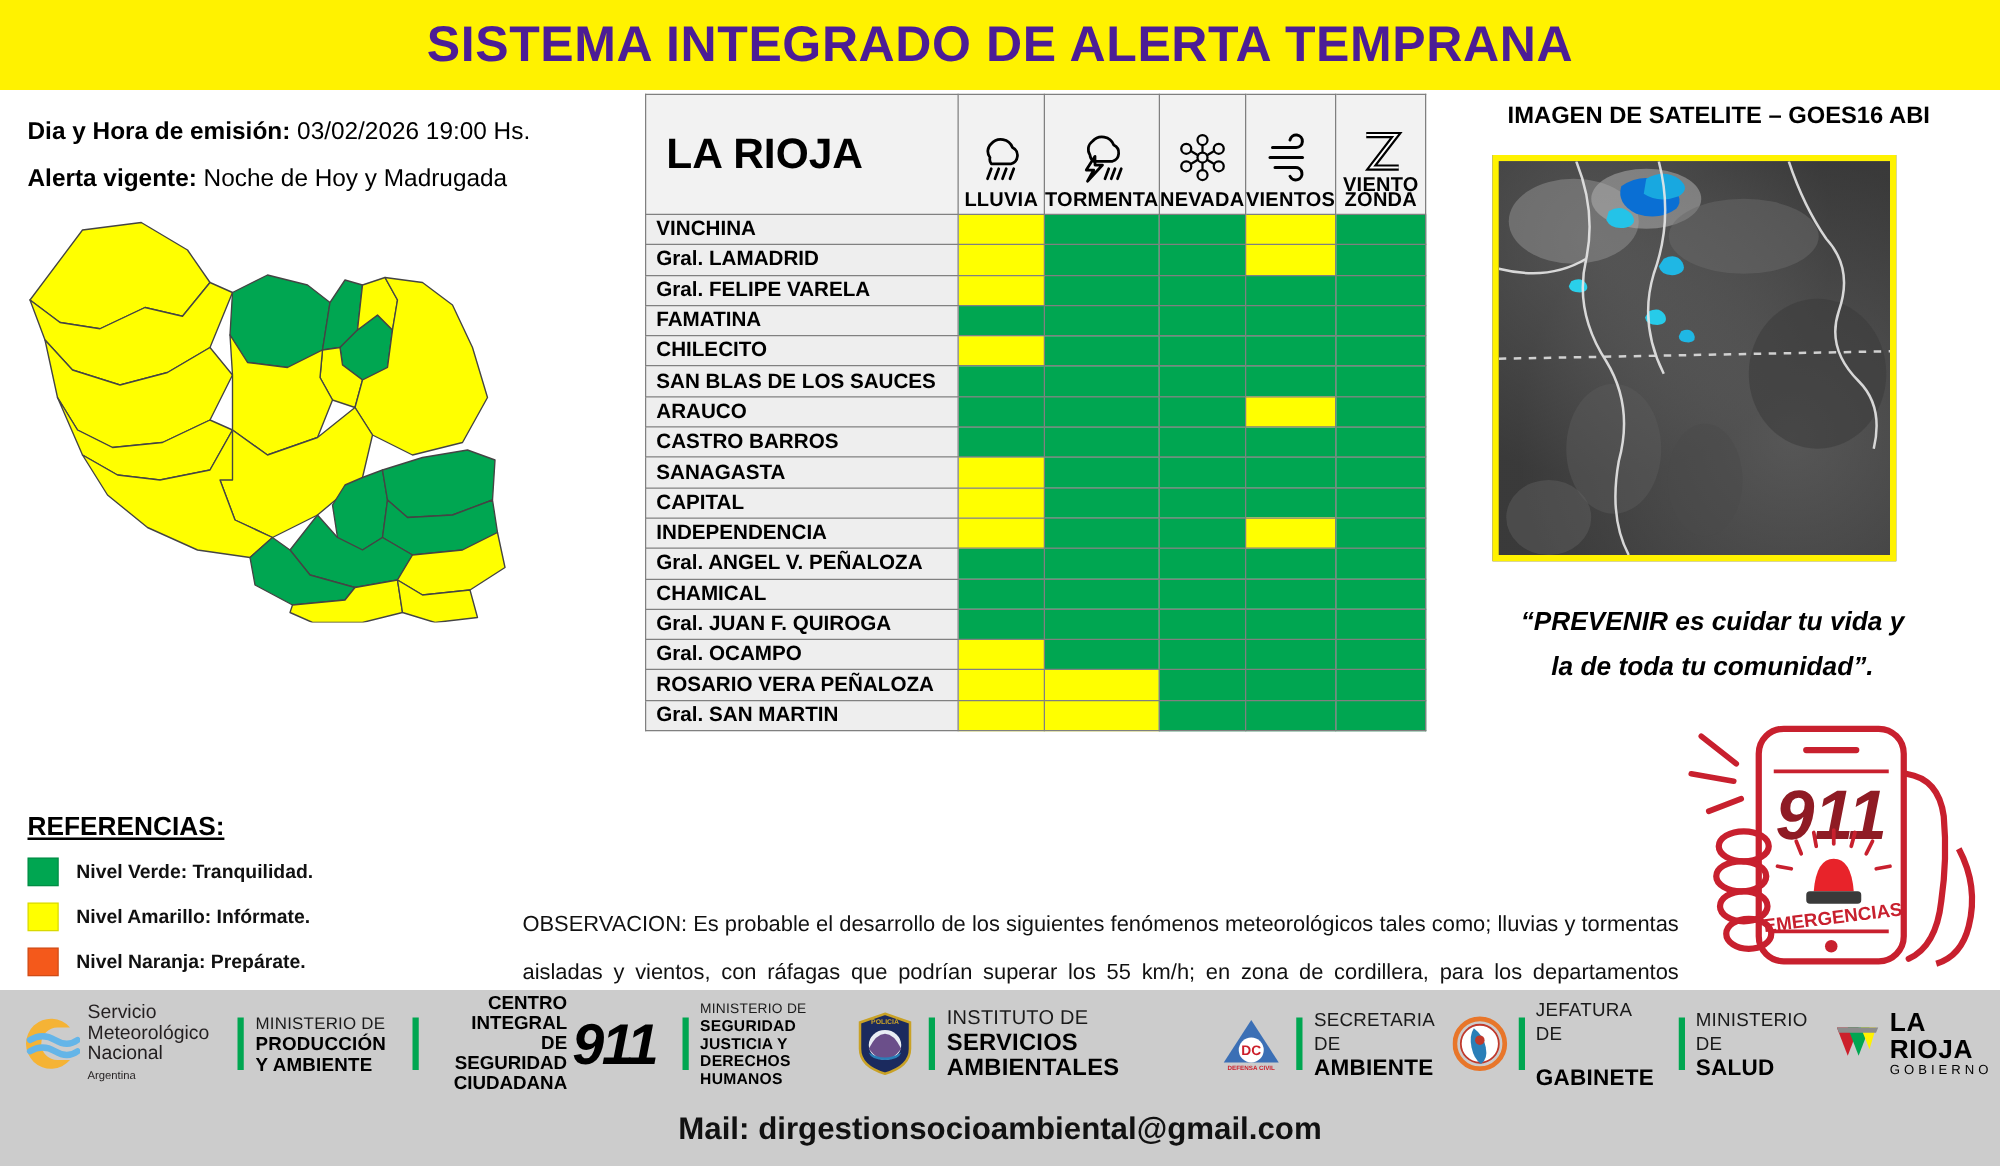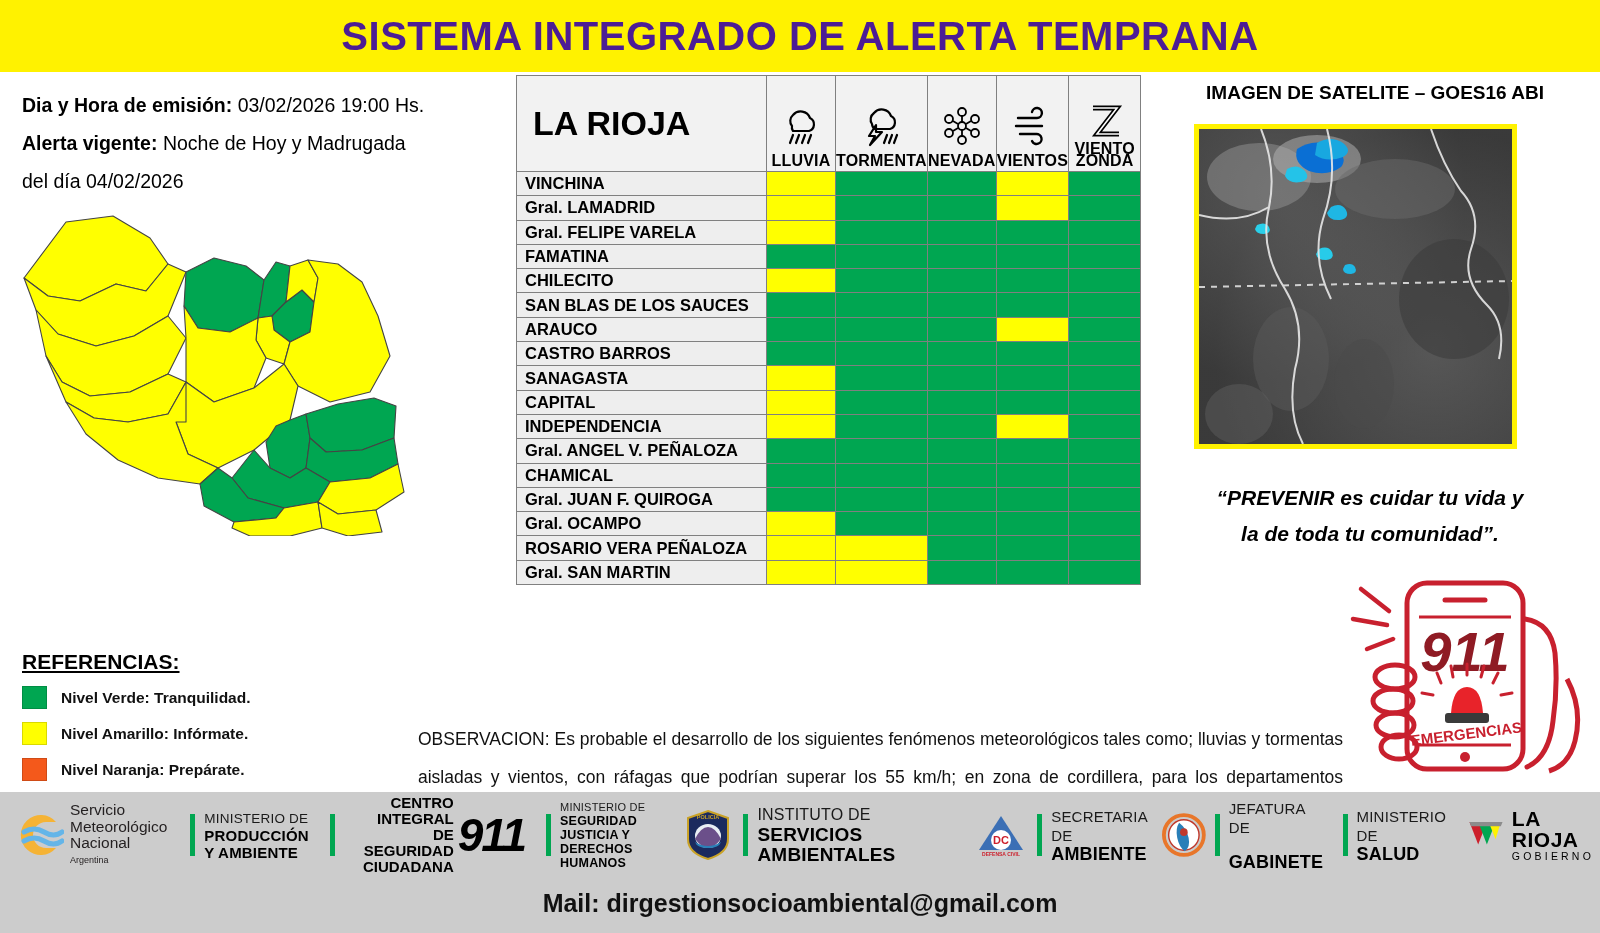--- a/index.html
+++ b/index.html
@@ -146,21 +146,20 @@
     <div class="emit-line" style="margin-top:14px;">
       <b>Dia y Hora de emisión:</b>
       <span>03/02/2026  19:00 Hs.</span>
     </div>
 
     <div class="emit-line">
       <b>Alerta vigente:</b>
       <span>Noche de Hoy y Madrugada</span>
     </div>
 
-    <div class="emit-line">del día 04/02/2026</div>
 
 
     <div id="map-wrap">
       <svg id="map-svg" width="420" height="330" viewBox="0 0 420 330">
         <g stroke="#444" stroke-width="1.1" stroke-linejoin="round">
 
           <path fill="#ffff00" d="M6,72 L48,16 L95,10 L132,32 L150,58 L128,85 L98,78 L62,95 L30,90 Z"></path>
           <path fill="#ffff00" d="M6,72 L30,90 L62,95 L98,78 L128,85 L150,58 L168,66 L150,110 L116,130 L78,140 L40,128 L18,104 Z"></path>
 
           <path fill="#ffff00" d="M18,104 L40,128 L78,140 L116,130 L150,110 L168,132 L150,168 L112,186 L72,190 L44,176 L28,150 Z"></path>

